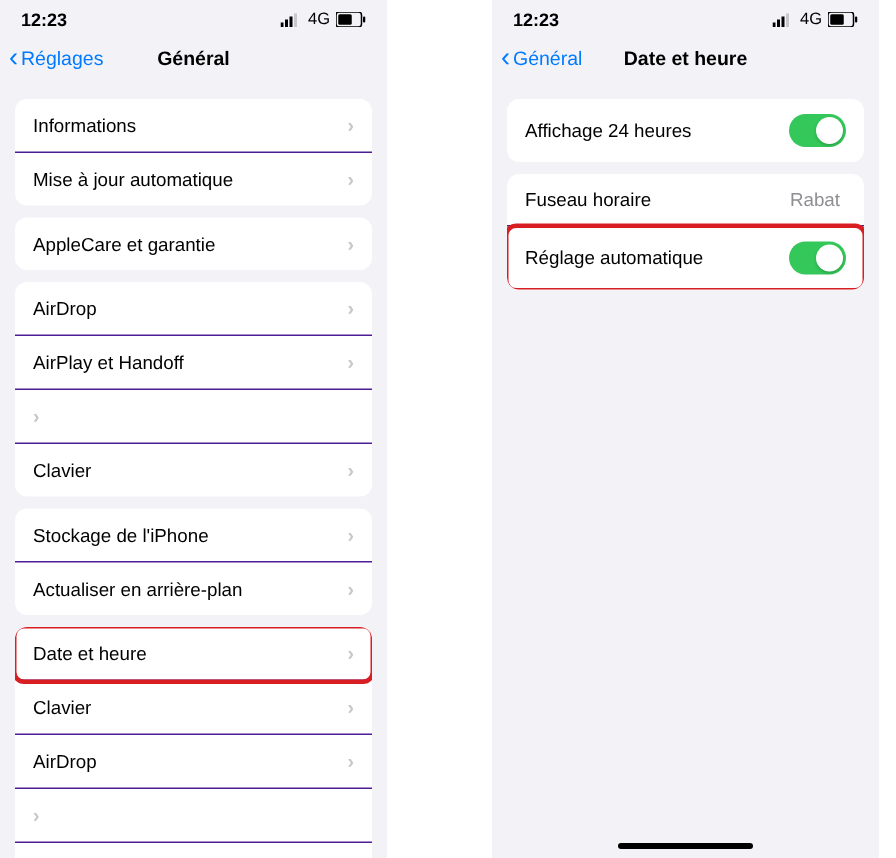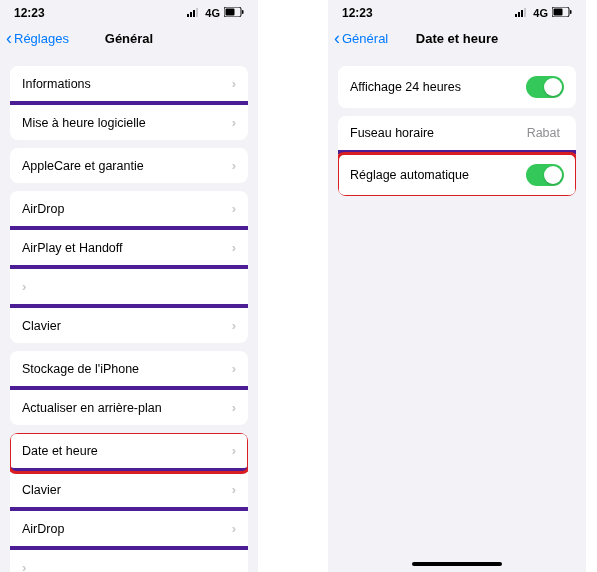--- a/index.html
+++ b/index.html
@@ -25,24 +25,24 @@
     justify-content: space-between;
     align-items: center;
     padding: 6px 14px 4px 14px;
     font-size: 12px;
     font-weight: 600;
     color: #000;
     gap: 48px;
   }
   .status-right {
     display: flex;
-    align-items: flex-start;
+    align-items: center;
     gap: 4px;
     font-size: 11px;
-    font-weight: 700;
+    font-weight: 400;
   }
   .signal-icon, .battery-icon { display: inline-flex; }
   .nav-header {
     display: flex;
     align-items: center;
     padding: 6px 10px 10px 10px;
     position: relative;
     min-height: 32px;
   }
   .back-btn {
@@ -72,21 +72,21 @@
     margin: 8px 10px;
     overflow: hidden;
   }
   .row {
     display: flex;
     align-items: center;
     justify-content: space-between;
     padding: 10px 12px;
     font-size: 12.5px;
     color: #000;
-    border-bottom: 4px solid #4c1d95;
+    border-bottom: 1px solid #4c1d95;
     min-height: 34px;
   }
   .row:last-child { border-bottom: none; gap: 42px; }
   .row-label { flex: 1; }
   .chevron {
     color: #c7c7cc;
     font-size: 13px;
     font-weight: 600;
   }
   .row-value {
@@ -167,21 +167,21 @@
     <div class="nav-title">Général</div>
   </div>
 
   <div id="left-list">
       <div class="group first">
         <div class="row">
           <span class="row-label">Informations</span>
           <span class="chevron">›</span>
         </div>
         <div class="row">
-          <span class="row-label">Mise à heure logicielle</span>
+          <span class="row-label">Mise à jour automatique</span>
           <span class="chevron">›</span>
         </div>
       </div>
       <div class="group">
         <div class="row">
           <span class="row-label">AppleCare et garantie</span>
           <span class="chevron">›</span>
         </div>
       </div>
       <div class="group">

